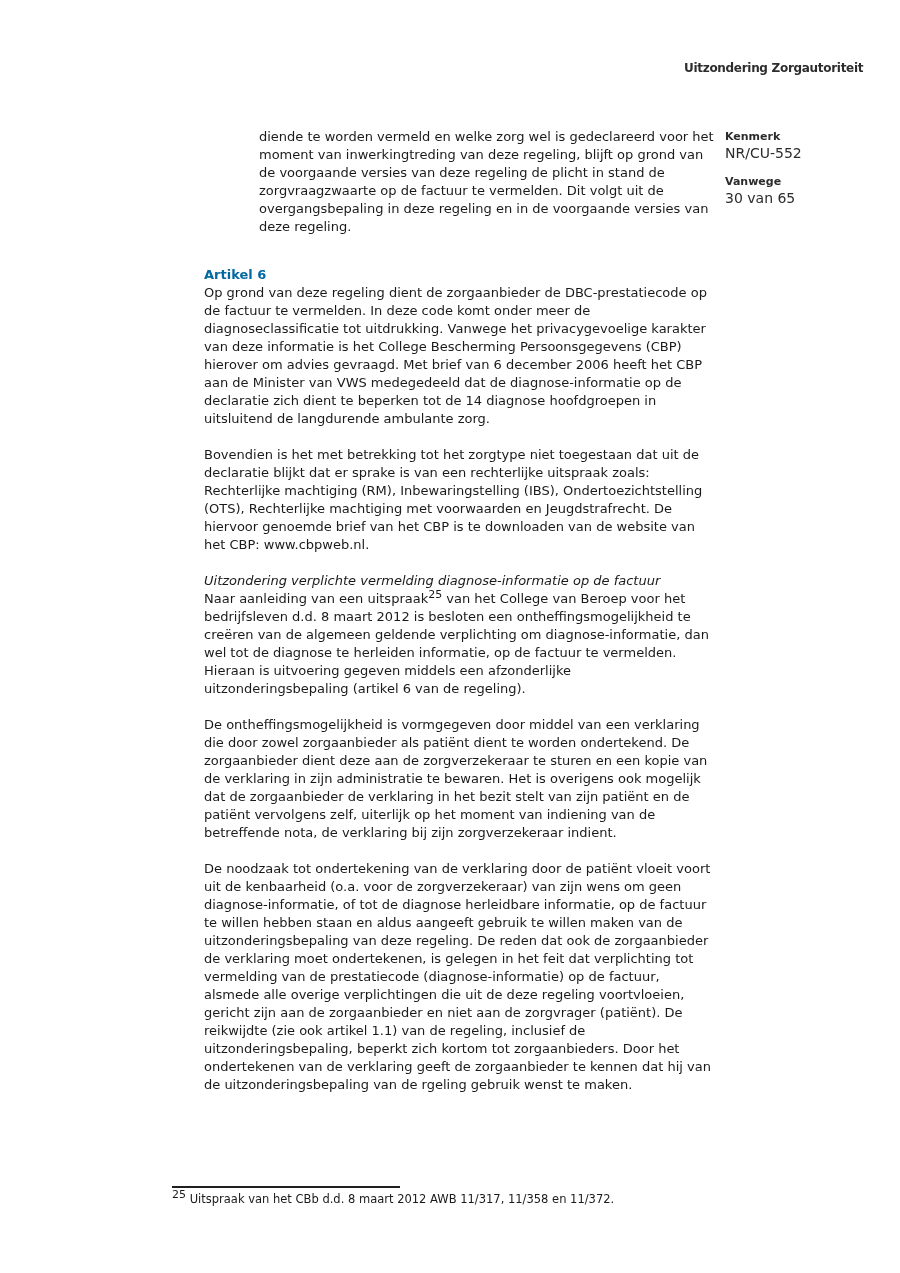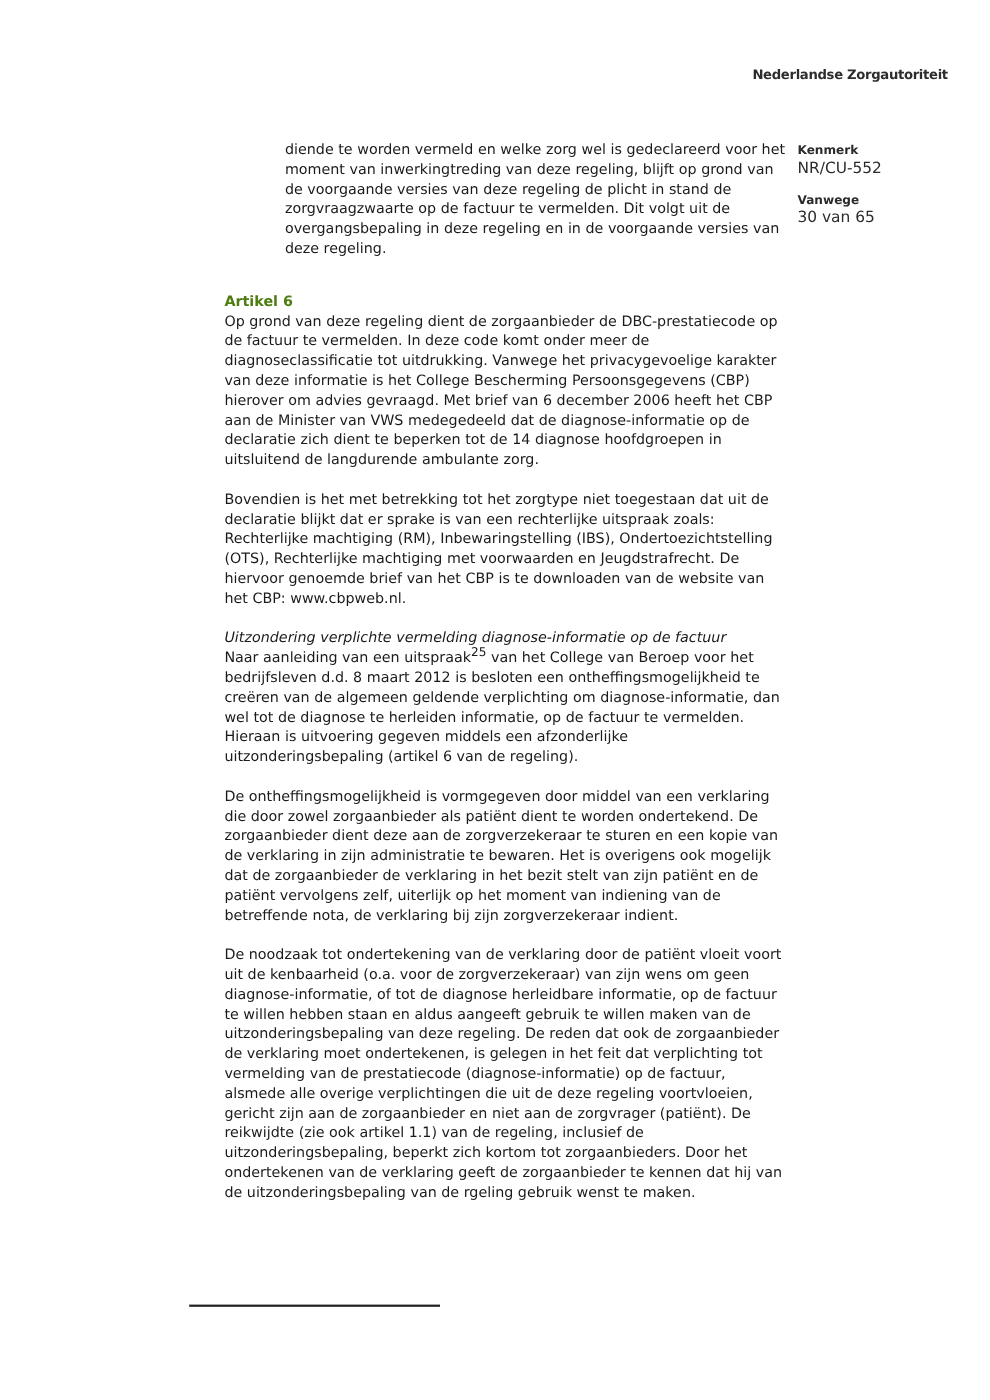--- a/index.html
+++ b/index.html
@@ -58,21 +58,21 @@
     margin: 18px 0 0 0;
   }
   .content p.intro {
     margin-top: 0;
     margin-left: 55px;
   }
   .content h2.artikel-heading {
     font-size: 13px;
     line-height: 18px;
     font-weight: bold;
-    color: #4d7c0f;
+    color: #0369a1;
     margin: 30px 0 0 0;
   }
   .content p.tight {
     margin-top: 0;
   }
   .content p.italic-heading {
     font-style: italic;
     margin-bottom: 0;
   }
   sup {
@@ -94,21 +94,21 @@
     height: 0;
     border-top: 2px solid #1f1f1f;
   }
   .footnote p {
     margin: 4px 0 0 0;
   }
 </style>
 </head>
 <body>
 
-<div class="logo">Nederlandse Zorgautoriteit</div>
+<div class="logo">Uitzondering Zorgautoriteit</div>
 
 <aside class="meta">
   <div class="meta-block">
     <div class="meta-label">Kenmerk</div>
     <div class="meta-value">NR/CU-552</div>
   </div>
   <div class="meta-block">
     <div class="meta-label">Vanwege</div>
     <div class="meta-value">30 van 65</div>
   </div>
@@ -129,13 +129,16 @@
     <span>Naar aanleiding van een uitspraak</span><sup>25</sup><span> van het College van Beroep voor het bedrijfsleven d.d. 8 maart 2012 is besloten een ontheffingsmogelijkheid te creëren van de algemeen geldende verplichting om diagnose-informatie, dan wel tot de diagnose te herleiden informatie, op de factuur te vermelden. Hieraan is uitvoering gegeven middels een afzonderlijke uitzonderingsbepaling (artikel 6 van de regeling).</span>
   </p>
 
   <p>De ontheffingsmogelijkheid is vormgegeven door middel van een verklaring die door zowel zorgaanbieder als patiënt dient te worden ondertekend. De zorgaanbieder dient deze aan de zorgverzekeraar te sturen en een kopie van de verklaring in zijn administratie te bewaren. Het is overigens ook mogelijk dat de zorgaanbieder de verklaring in het bezit stelt van zijn patiënt en de patiënt vervolgens zelf, uiterlijk op het moment van indiening van de betreffende nota, de verklaring bij zijn zorgverzekeraar indient.</p>
 
   <p>De noodzaak tot ondertekening van de verklaring door de patiënt vloeit voort uit de kenbaarheid (o.a. voor de zorgverzekeraar) van zijn wens om geen diagnose-informatie, of tot de diagnose herleidbare informatie, op de factuur te willen hebben staan en aldus aangeeft gebruik te willen maken van de uitzonderingsbepaling van deze regeling. De reden dat ook de zorgaanbieder de verklaring moet ondertekenen, is gelegen in het feit dat verplichting tot vermelding van de prestatiecode (diagnose-informatie) op de factuur, alsmede alle overige verplichtingen die uit de deze regeling voortvloeien, gericht zijn aan de zorgaanbieder en niet aan de zorgvrager (patiënt). De reikwijdte (zie ook artikel 1.1) van de regeling, inclusief de uitzonderingsbepaling, beperkt zich kortom tot zorgaanbieders. Door het ondertekenen van de verklaring geeft de zorgaanbieder te kennen dat hij van de uitzonderingsbepaling van de rgeling gebruik wenst te maken.</p>
 </main>
 
 <footer class="footnote">
   <div class="footnote-rule"></div>
+  <p>
+    <sup>25</sup><span> Uitspraak van het CBb d.d. 8 maart 2012 AWB 11/317, 11/358 en 11/372.</span>
+  </p>
 </footer>
 
 </body></html>

